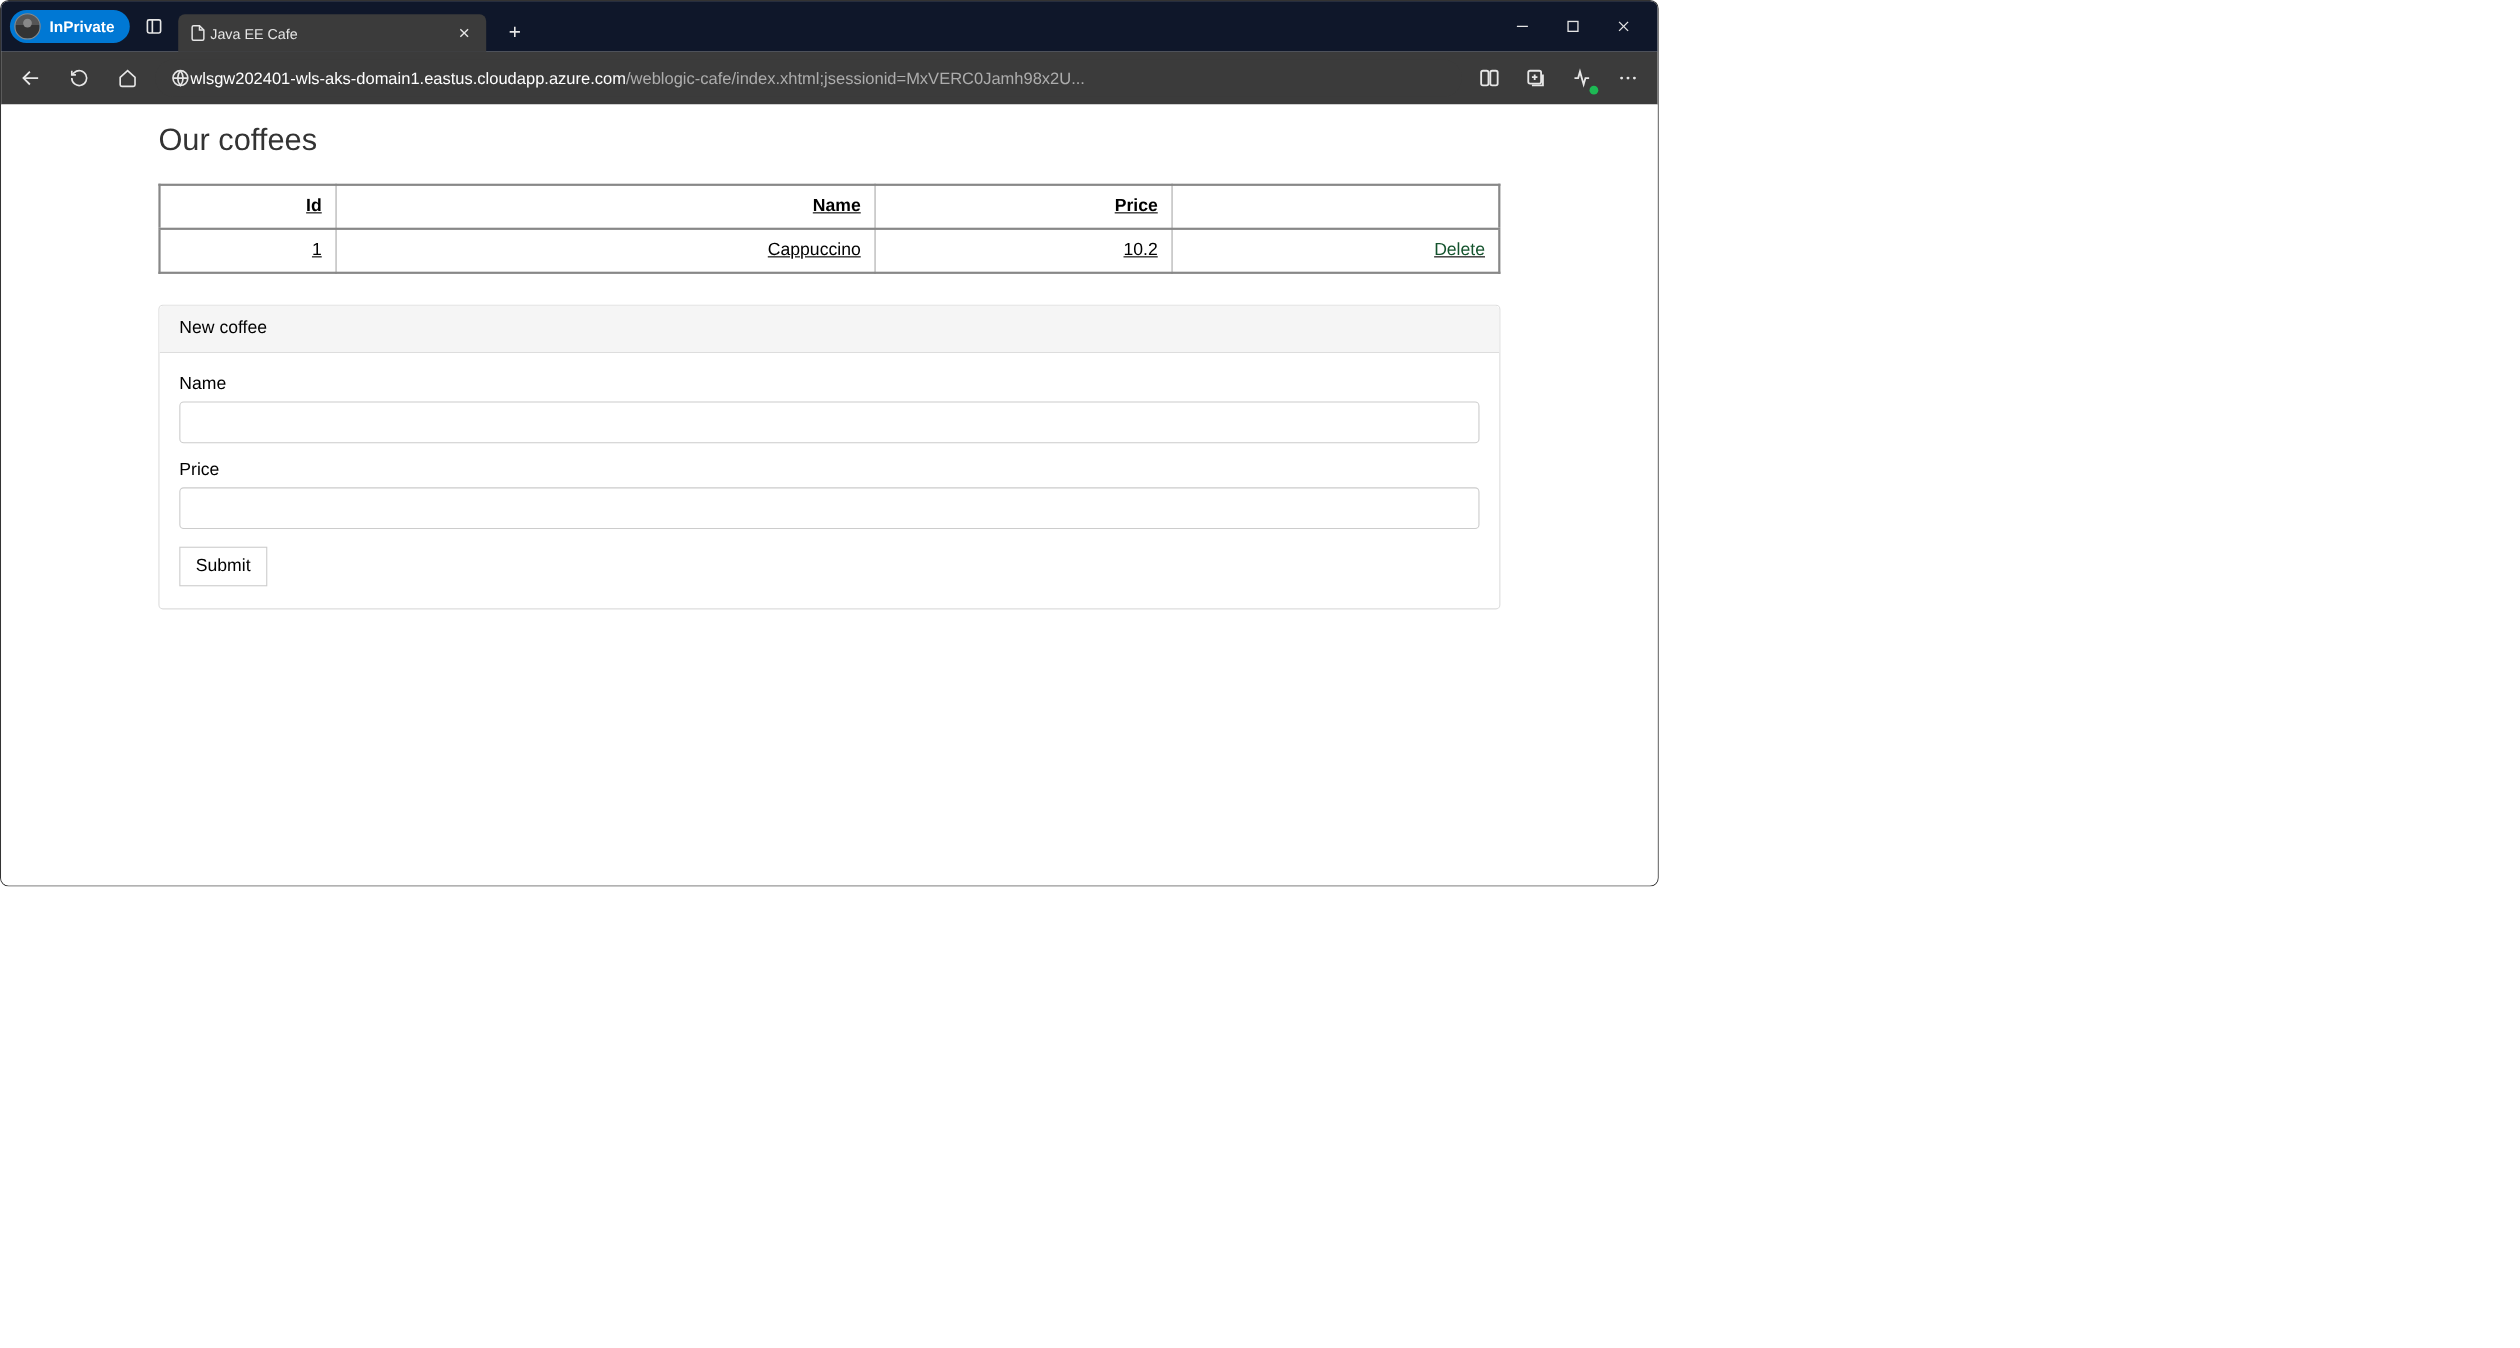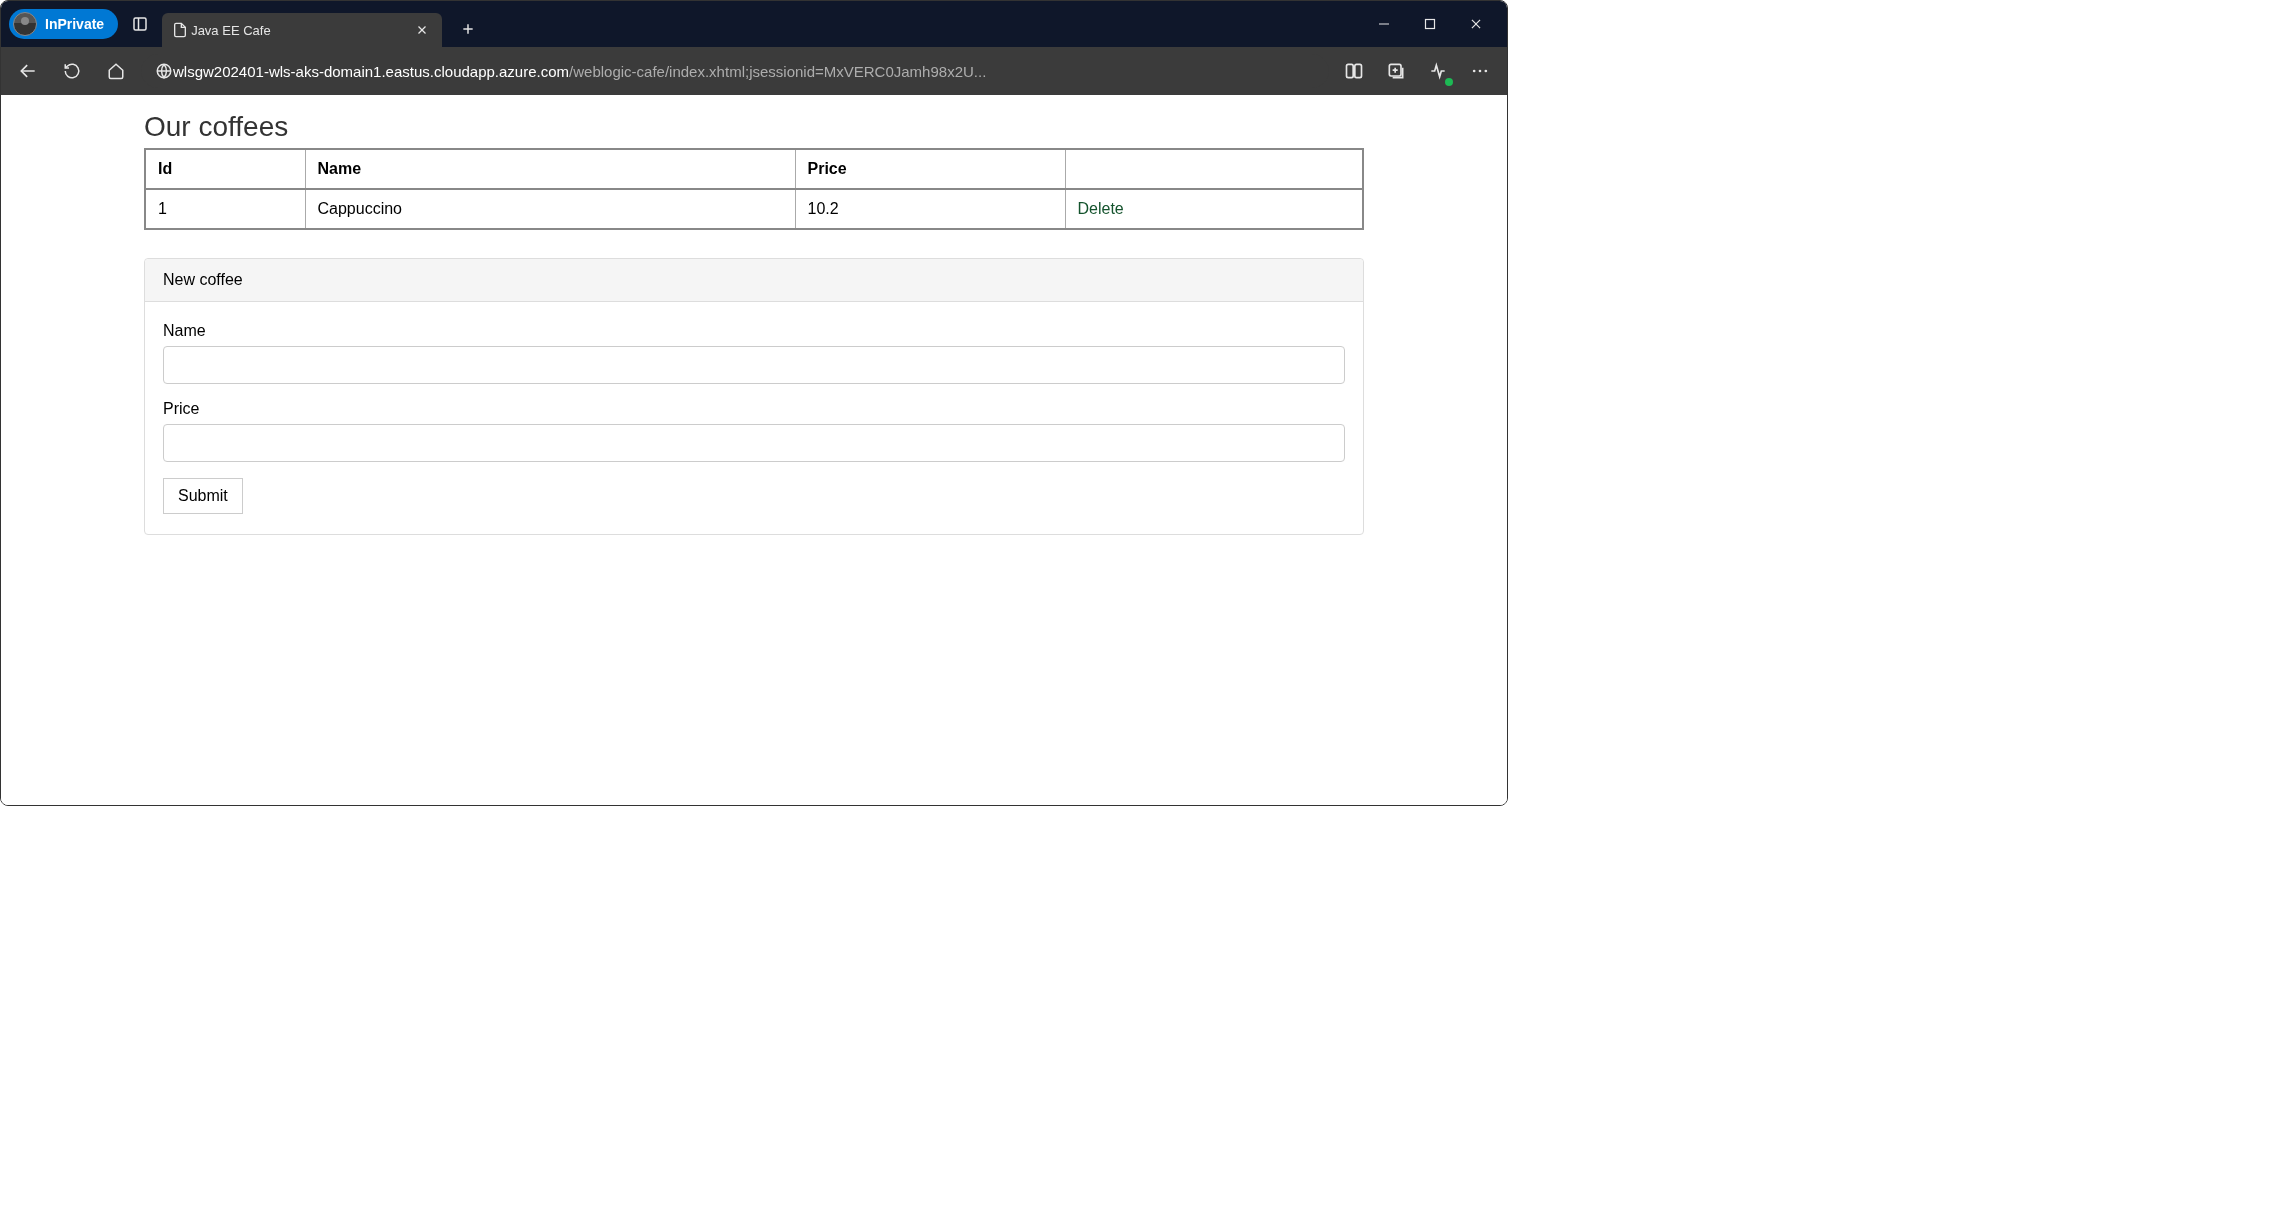--- a/index.html
+++ b/index.html
@@ -194,34 +194,35 @@
       font-size: 36px;
       font-weight: 500;
       color: #333;
       margin-bottom: 18px;
       line-height: 1.25;
     }
     h2 {
       font-size: 28px;
       font-weight: 500;
       color: #333;
-      margin-bottom: 5px;
+      margin-bottom: 24px;
     }
 
     table.coffee-table {
       width: 100%;
       border-collapse: collapse;
       border: 2px solid #888;
       font-size: 16px;
       margin-bottom: 28px;
     }
     table.coffee-table th, table.coffee-table td {
       border: 1px solid #aaa;
       padding: 10px 12px;
-      text-align: left;
+      text-align: right;
+      text-decoration: underline;
     }
     table.coffee-table thead tr {
       border-bottom: 2px solid #888;
     }
     table.coffee-table th {
       font-weight: 700;
     }
     table.coffee-table th:nth-child(1),
     table.coffee-table td:nth-child(1) { width: 160px; }
     table.coffee-table th:nth-child(2),

